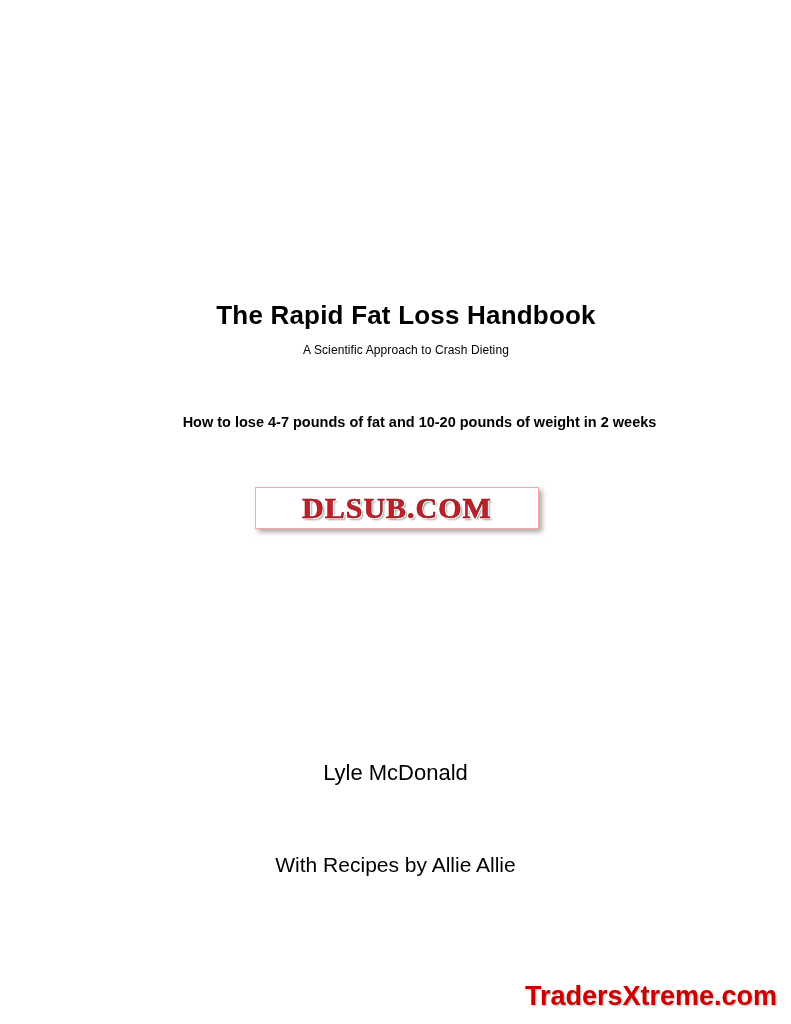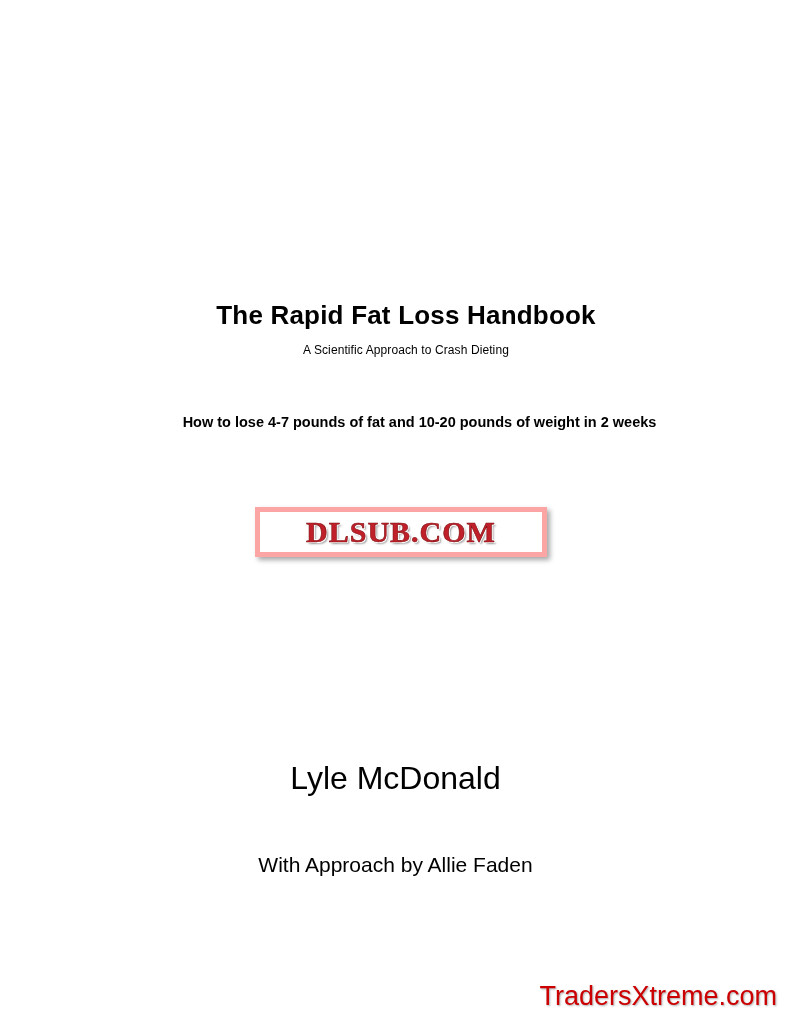--- a/index.html
+++ b/index.html
@@ -70,25 +70,24 @@
 
   
   .stamp {
     position: absolute;
     top: 487px;
     left: 255px;
     width: 282px;
     height: 40px;
     background: #ffffff;
     box-shadow: 3px 3px 5px rgba(0,0,0,0.35);
-    border: 5px solid #fca5a5;
+    border: 1px solid #fca5a5;
     display: flex;
     align-items: center;
     justify-content: center;
-    margin-top: 20px;
   }
   .stamp-inner {
     font-family: "Liberation Serif", serif;
     font-weight: bold;
     font-size: 30px;
     letter-spacing: 1px;
     color: #c0202a;
     -webkit-text-stroke: 0.6px #7e1013;
     text-shadow:
        1px 1px 0 #ffffff,
@@ -98,41 +97,41 @@
        2px 2px 2px rgba(0,0,0,0.4);
     white-space: nowrap;
   }
 
   .author {
     position: absolute;
     top: 760px;
     left: 0;
     width: 791px;
     text-align: center;
-    font-size: 32px;
+    font-size: 22px;
     font-weight: normal;
   }
 
   .recipes {
     position: absolute;
     top: 853px;
     left: 0;
     width: 791px;
     text-align: center;
     font-size: 21px;
     font-weight: normal;
   }
 
   
   .watermark-bottom {
     position: absolute;
     bottom: 12px;
     right: 14px;
     font-family: "Liberation Sans", sans-serif;
-    font-weight: normal;
+    font-weight: bold;
     font-size: 27px;
     color: #cc0000;
     text-shadow: 1px 1px 2px rgba(90,90,90,0.5);
     white-space: nowrap;
   }
 </style>
 </head>
 <body>
 
 <div class="page">
@@ -144,17 +143,17 @@
   </div>
 
   <div class="tagline">How to lose 4-7 pounds of fat and 10-20 pounds of weight in 2 weeks</div>
 
   <div class="stamp">
     <span class="stamp-inner">DLSUB.COM</span>
   </div>
 
   <div class="author">Lyle McDonald</div>
 
-  <div class="recipes">With Approach by Allie Faden</div>
+  <div class="recipes">With Recipes by Allie Allie</div>
 
   <div class="watermark-bottom">TradersXtreme.com</div>
 
 </div>
 
 </body></html>

